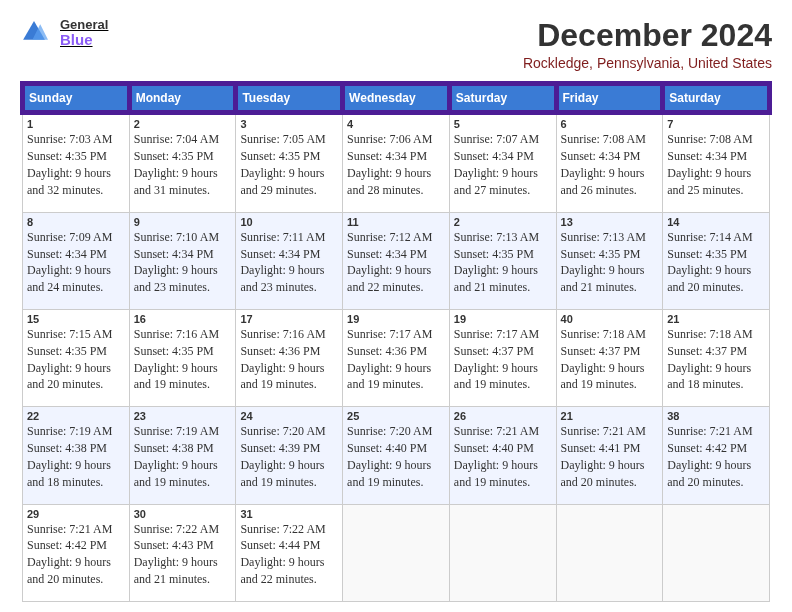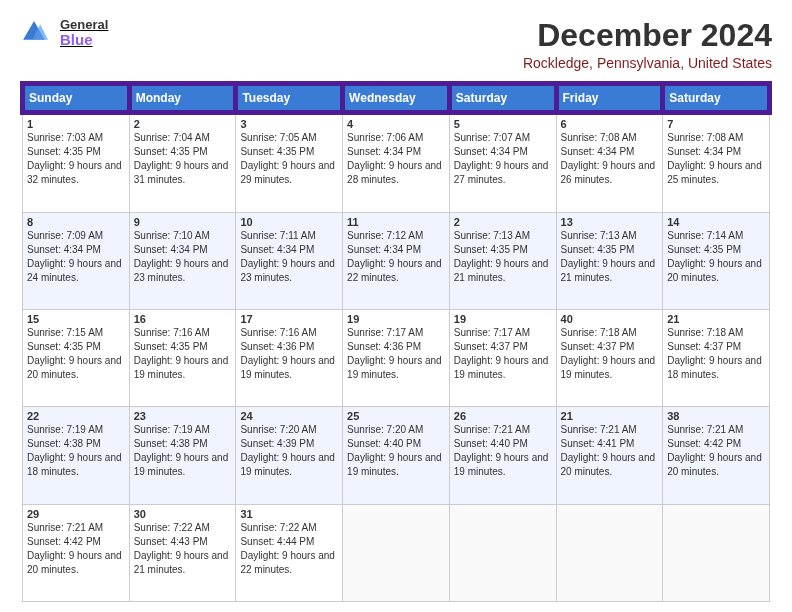--- a/index.html
+++ b/index.html
@@ -87,21 +87,22 @@
       background: #fff;
     }
     .day-num {
       font-size: 11px;
       font-weight: bold;
       display: block;
       margin-bottom: 1px;
     }
     .day-info {
       line-height: 1.4;
-      font-size: 10px;
+      font-size: 12px;
+      font-family: Liberation Serif, serif;
     }
     .empty-cell {
       background: #f9f9f9 !important;
     }
   </style>
 </head>
 <body>
 
 <div class="page">
   <div class="header">

